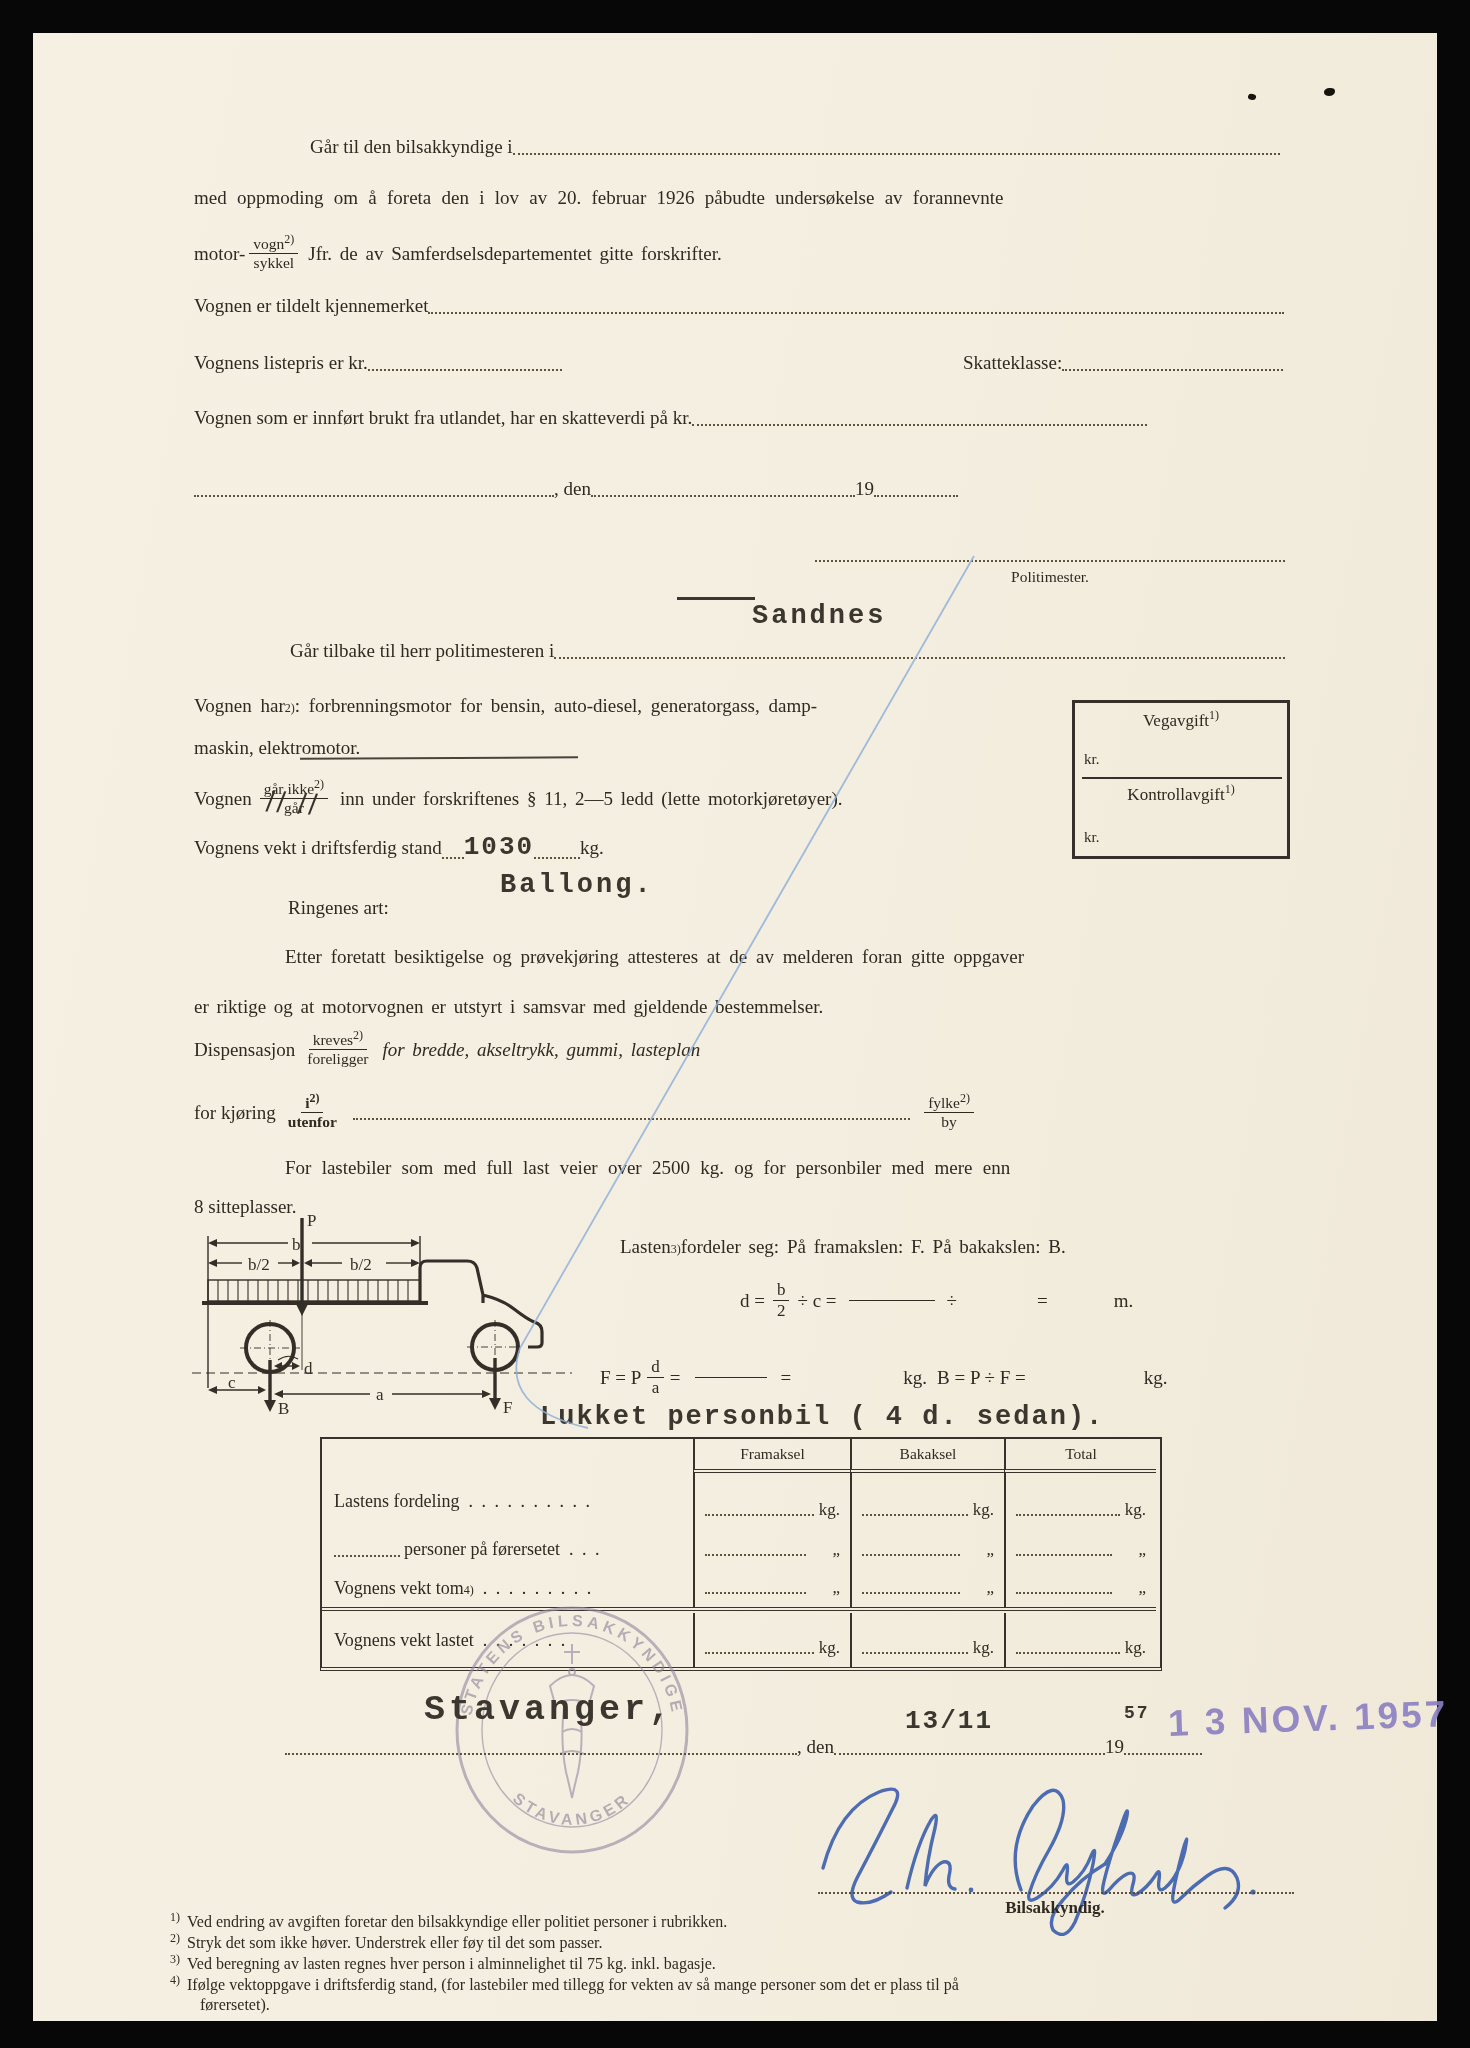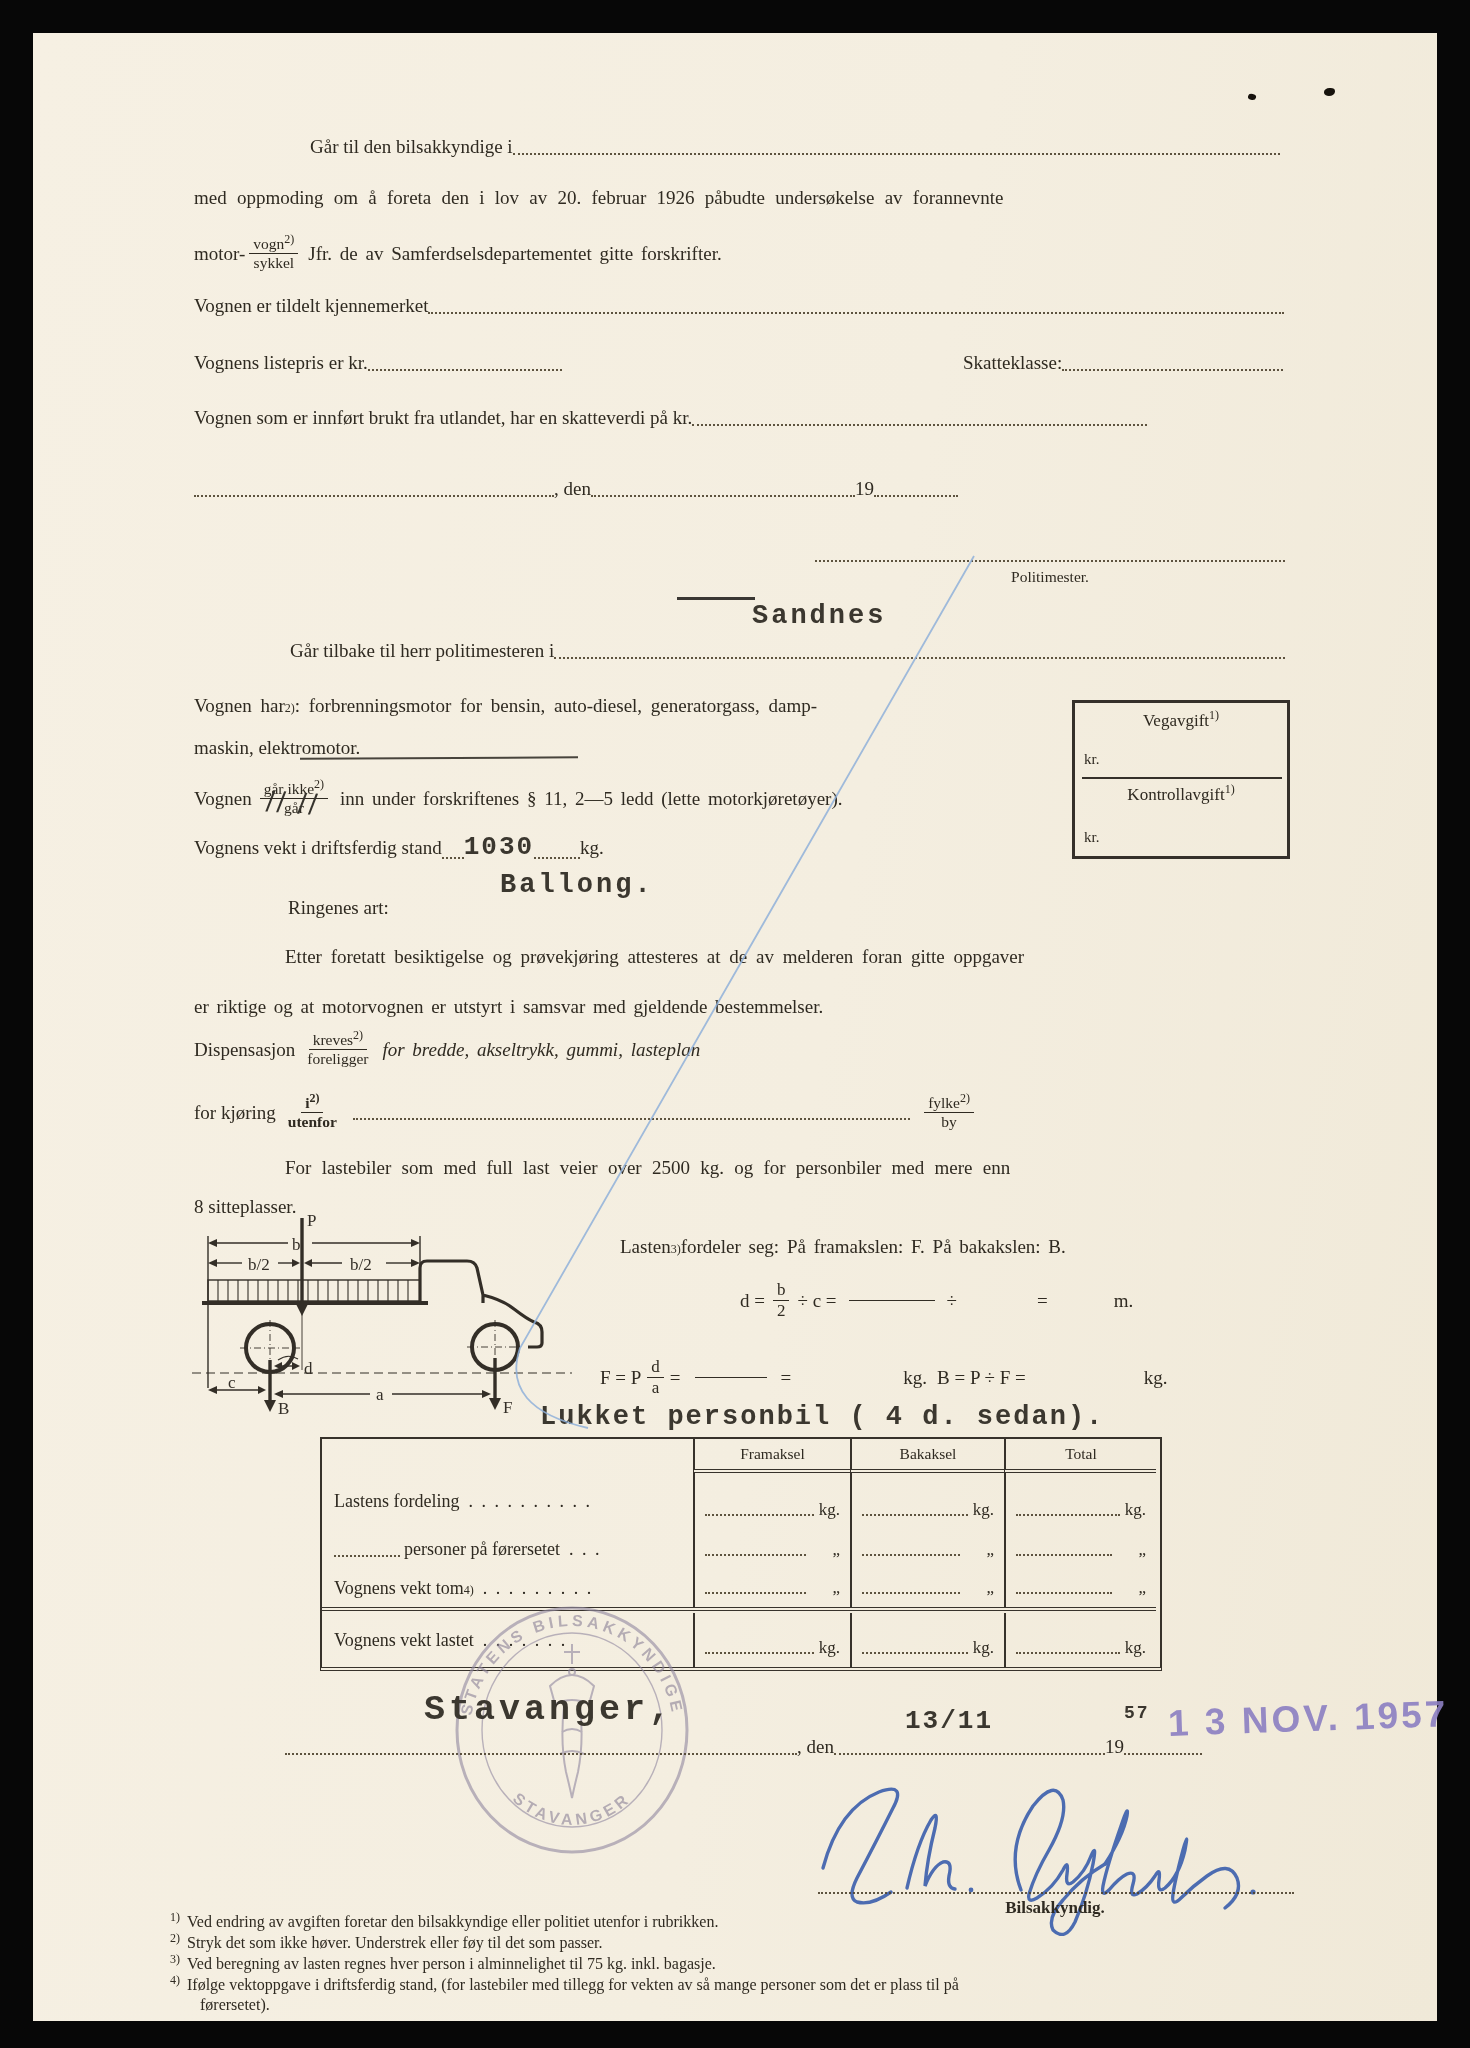--- a/index.html
+++ b/index.html
@@ -458,21 +458,21 @@
       <circle cx="458" cy="136" r="2.6" fill="#3f62ae" stroke="none"></circle>
     </g>
   </svg>
 
   <div style="position:absolute;left:818px;top:1892px;width:476px;border-bottom:2px dotted rgba(76,65,46,.9);"></div>
   <div class="L" style="left:940px;top:1898px;width:230px;justify-content:center;font-size:17px;font-weight:600;">
     <span>Bilsakkyndig.</span>
   </div>
 
   <div class="footL" style="left:170px;top:1910px;">
-    <span class="fsup">1)</span><span>Ved endring av avgiften foretar den bilsakkyndige eller politiet utenfor i rubrikken.</span>
+    <span class="fsup">1)</span><span>Ved endring av avgiften foretar den bilsakkyndige eller politiet personer i rubrikken.</span>
   </div>
   <div class="footL" style="left:170px;top:1931px;">
     <span class="fsup">2)</span><span>Stryk det som ikke høver.  Understrek eller føy til det som passer.</span>
   </div>
   <div class="footL" style="left:170px;top:1952px;">
     <span class="fsup">3)</span><span>Ved beregning av lasten regnes hver person i alminnelighet til 75 kg. inkl. bagasje.</span>
   </div>
   <div class="footL" style="left:170px;top:1973px;">
     <span class="fsup">4)</span><span>Ifølge vektoppgave i driftsferdig stand, (for lastebiler med tillegg for vekten av så mange personer som det er plass til på</span>
   </div>

